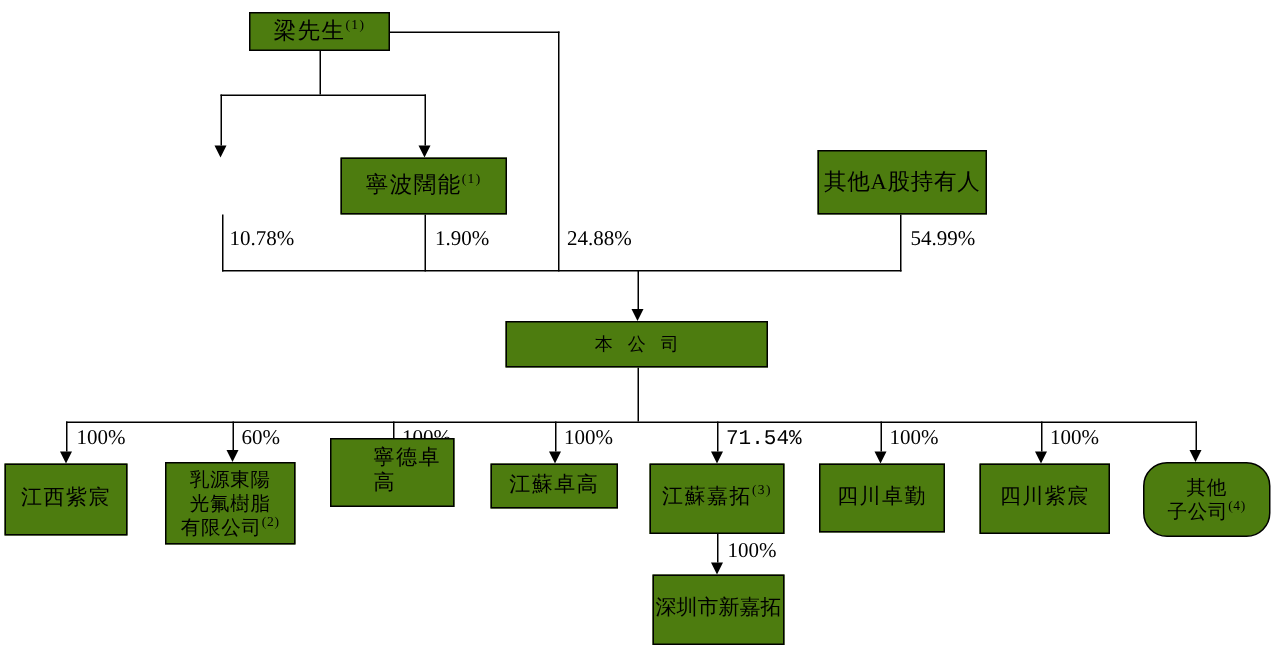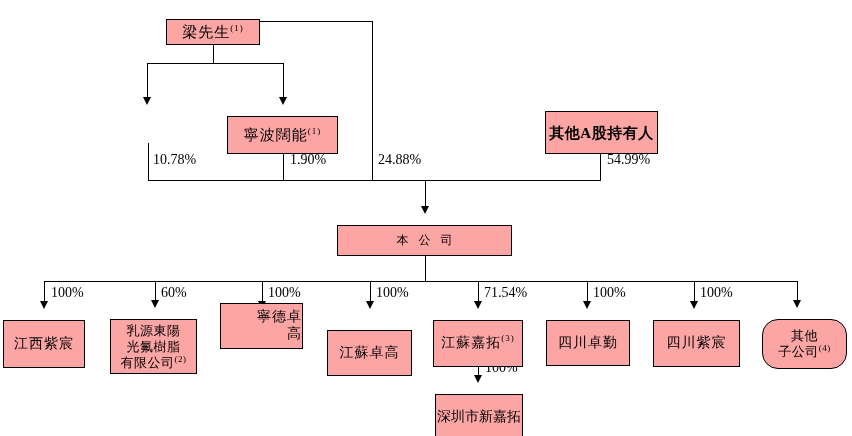--- a/index.html
+++ b/index.html
@@ -2,23 +2,23 @@
 <html><head>
 <meta charset="utf-8">
 <style>
   html,body { margin:0; padding:0; background:#ffffff; }
   #diagram {
     position:relative; width:852px; height:436px; background:#ffffff;
     font-family:"Liberation Serif","DejaVu Serif",serif; color:#000;
     overflow:hidden;
   }
   .box {
-    position:absolute; box-sizing:border-box; border:1px solid #000; background:#fca5a5;
+    position:absolute; box-sizing:border-box; border:1px solid #000; background:#4d7c0f;
     display:flex; flex-direction:column; align-items:center; justify-content:center;
-    text-align:right; line-height:1.2;margin-top:11px;
+    text-align:left; line-height:1.2;
   }
   .f15 { font-size:15px; letter-spacing:1px; }
   .f14 { font-size:14px; letter-spacing:1px; }
   .f13 { font-size:13px; letter-spacing:0.5px; line-height:16px; }
   .company-lbl { font-size:12px; letter-spacing:10px; padding-left:10px; }
   .holders-lbl { font-size:15px; letter-spacing:0.5px; }
   sup { font-size:9px; line-height:0; }
   .pct { position:absolute; font-size:14px; letter-spacing:0; white-space:nowrap; }
   .line { position:absolute; background:#000; }
   .arr {
@@ -75,35 +75,35 @@
 
   <div class="pct" style="left:153px; top:152px;">10.78%</div>
   <div class="pct" style="left:290px; top:152px;">1.90%</div>
   <div class="pct" style="left:378px; top:152px;">24.88%</div>
   <div class="pct" style="left:607px; top:152px;">54.99%</div>
 
   <div class="pct" style="left:51px; top:285px;">100%</div>
   <div class="pct" style="left:161px; top:285px;">60%</div>
   <div class="pct" style="left:268px; top:285px;">100%</div>
   <div class="pct" style="left:376px; top:285px;">100%</div>
-  <div class="pct" style="left:484px; top:285px;">71.54%</div>
+  <div class="pct" style="left:484px; top:285px;font-family:Liberation Mono, monospace;">71.54%</div>
   <div class="pct" style="left:593px; top:285px;">100%</div>
   <div class="pct" style="left:700px; top:285px;">100%</div>
   <div class="pct" style="left:485px; top:360px;">100%</div>
 
   <div class="box" style="left:166px; top:8px; width:94px; height:26px;">
     <div class="f15"><span>梁先生</span><sup>(1)</sup></div>
   </div>
 
 
   <div class="box" style="left:227px; top:105px; width:111px; height:38px;">
     <div class="f15"><span>寧波闊能</span><sup>(1)</sup></div>
   </div>
 
-  <div class="box" style="left:545px; top:100px; width:113px; height:43px;font-weight:bold;">
+  <div class="box" style="left:545px; top:100px; width:113px; height:43px;">
     <div class="holders-lbl">其他A股持有人</div>
   </div>
 
   <div class="box" style="left:337px; top:214px; width:175px; height:31px;">
     <div class="company-lbl">本公司</div>
   </div>
 
   <div class="box" style="left:3px; top:309px; width:82px; height:48px;">
     <div class="f14">江西紫宸</div>
   </div>
@@ -111,21 +111,21 @@
   <div class="box" style="left:110px; top:308px; width:87px; height:55px;">
     <div class="f13">乳源東陽</div>
     <div class="f13">光氟樹脂</div>
     <div class="f13"><span>有限公司</span><sup>(2)</sup></div>
   </div>
 
   <div class="box" style="left:220px; top:292px; width:83px; height:46px;padding-left:28px;">
     <div class="f14">寧德卓高</div>
   </div>
 
-  <div class="box" style="left:327px; top:319px; width:85px; height:46px;">
+  <div class="box" style="left:327px; top:309px; width:85px; height:30px;">
     <div class="f14">江蘇卓高</div>
   </div>
 
   <div class="box" style="left:433px; top:309px; width:90px; height:47px;">
     <div class="f14"><span>江蘇嘉拓</span><sup>(3)</sup></div>
   </div>
 
   <div class="box" style="left:546px; top:309px; width:84px; height:46px;">
     <div class="f14">四川卓勤</div>
   </div>

